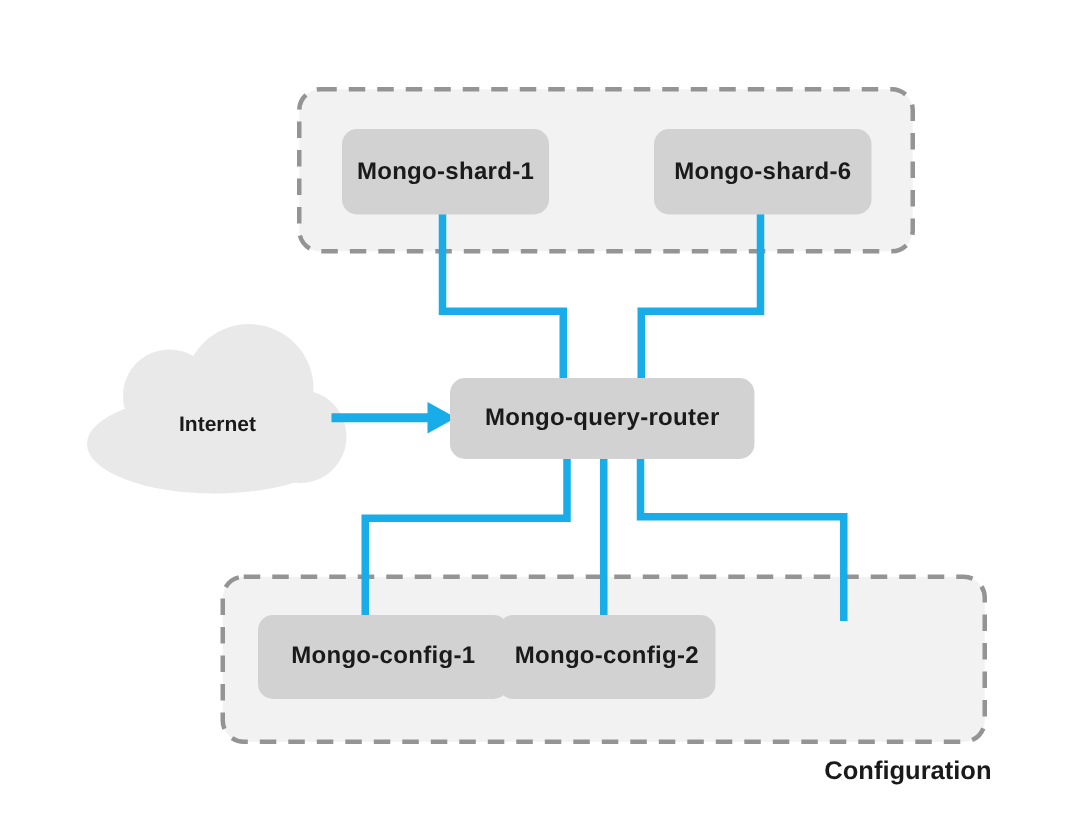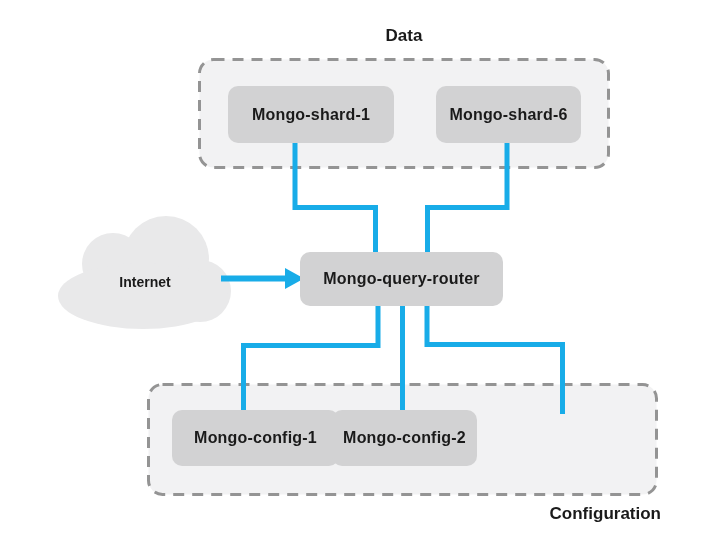--- a/index.html
+++ b/index.html
@@ -65,21 +65,21 @@
     font-weight:700;
     text-align:center;
   }
   .cloud-label{
     position:absolute;
     color:var(--node-text);
     font-size:14px;
     font-weight:700;
     text-align:center;
   }
-  .node-shard-1{left:228px;top:86px;width:166px;height:57px;}
+  .node-shard-1{left:228px;top:86px;width:138px;height:57px;}
   .node-shard-2{left:436px;top:86px;width:145px;height:57px;}
   .node-router {left:300px;top:252px;width:203px;height:54px;}
   .node-config-1{left:172px;top:410px;width:167px;height:56px;}
   .node-config-2{left:332px;top:410px;width:145px;height:56px;}
   .node-config-3{left:490px;top:410px;width:142px;height:56px;}
   .label-data{left:198px;top:26px;width:412px;}
   .label-configuration{left:150px;top:504px;width:511px;text-align:right;}
   .label-internet{left:88px;top:274px;width:114px;}
 </style>
 </head>
@@ -104,21 +104,20 @@
     <path class="conn" d="M378,302 L378,345.5 L243.5,345.5 L243.5,414"></path>
     <path class="conn" d="M402.5,302 L402.5,414"></path>
     <path class="conn" d="M427,302 L427,344.5 L562.5,344.5 L562.5,414"></path>
 
     <g>
       <path class="arrow-shaft" d="M221,278.5 L286,278.5"></path>
       <polygon class="arrow-head" points="285,268 285,289 304,278.5"></polygon>
     </g>
   </svg>
 
-  <div class="group-label label-data">Data</div>
   <div class="group-label label-configuration">Configuration</div>
 
   <div class="cloud-label label-internet">Internet</div>
 
   <div class="node node-shard-1">Mongo-shard-1</div>
   <div class="node node-shard-2">Mongo-shard-6</div>
 
   <div class="node node-router">Mongo-query-router</div>
 
   <div class="node node-config-1">Mongo-config-1</div>

